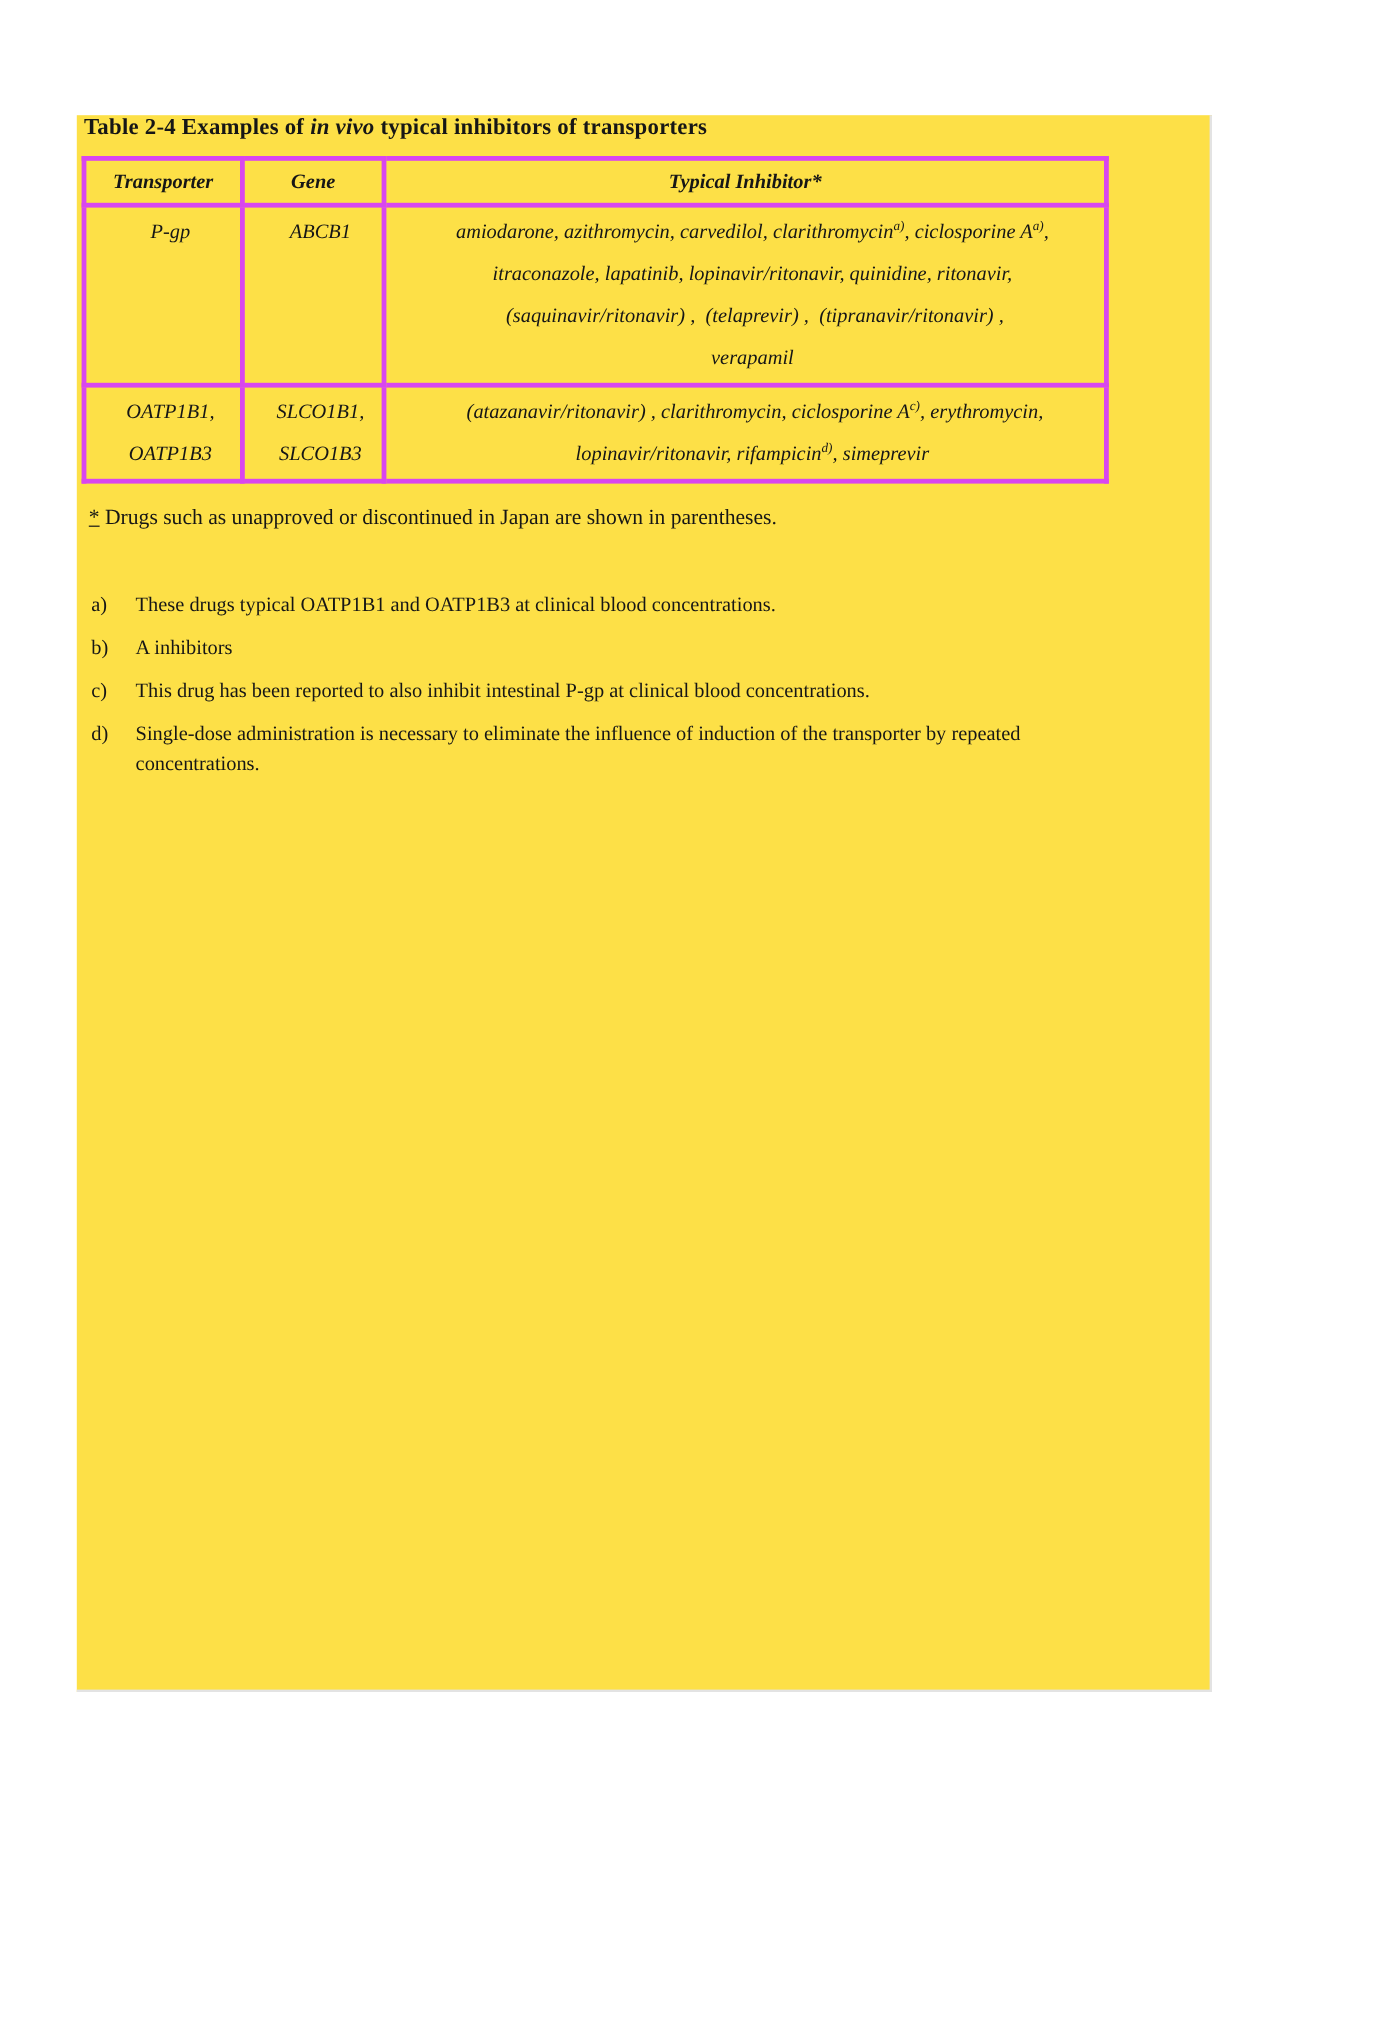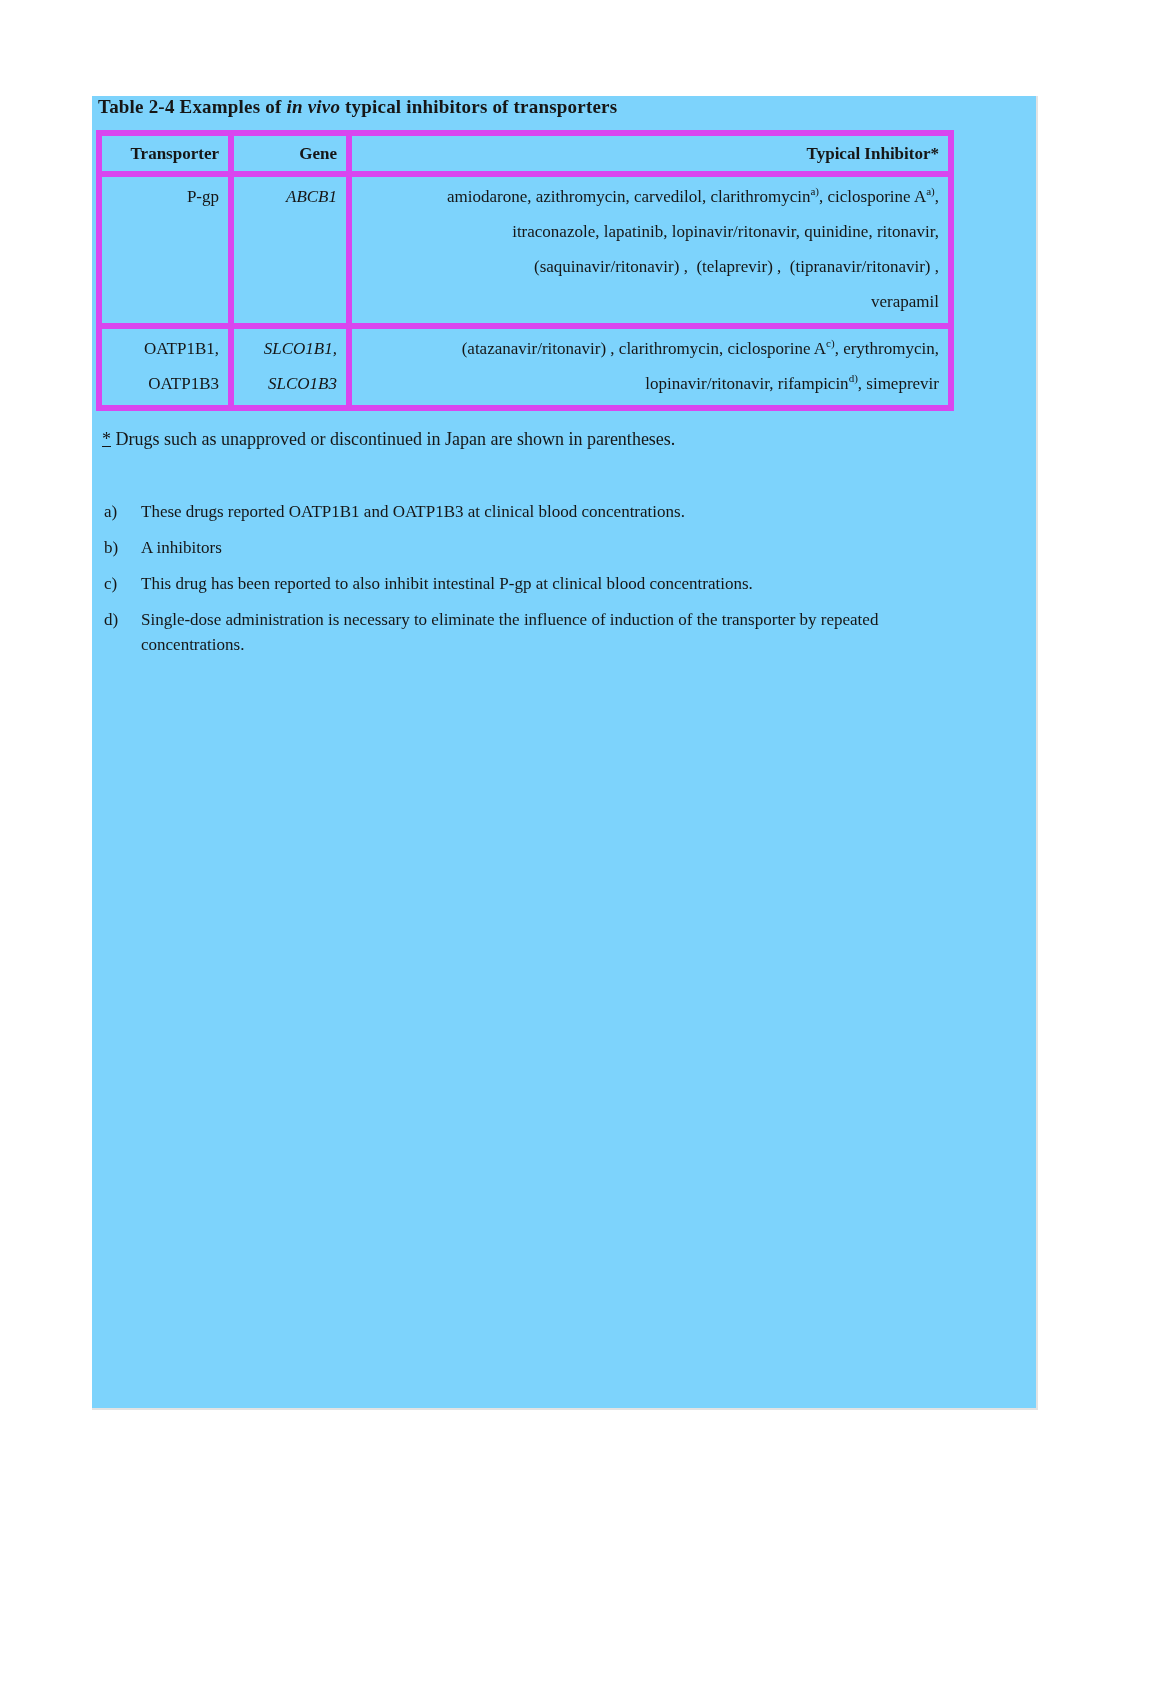--- a/index.html
+++ b/index.html
@@ -11,42 +11,42 @@
     position: relative;
   }
   .page {
     position: absolute;
     left: 64px;
     top: 96px;
     width: 946px;
     height: 1314px;
     border-right: 2px solid #e3e3e3;
     border-bottom: 2px solid #e3e3e3;
-    background: #7dd3fc;
-    margin-left: 28px;
+    background: #fde047;
   }
   .title {
     font-size: 19px;
     font-weight: bold;
     padding-left: 6px;
     margin-bottom: 12px;
     letter-spacing: 0.2px;
   }
   .title em { font-style: italic; font-weight: bold; }
   table.data-table {
     border-collapse: collapse;
     margin-left: 4px;
     width: 852px;
     table-layout: fixed;
   }
   .data-table th, .data-table td {
-    border: 6px solid #d946ef;
-    text-align: right;
+    border: 4px solid #d946ef;
+    text-align: center;
     vertical-align: top;
     font-size: 17px;
+    font-style: italic;
   }
   .data-table th {
     font-weight: bold;
     padding: 5px 9px;
     line-height: 25px;
   }
   .data-table td {
     padding: 2px 9px 4px 21px;
     line-height: 35px;
   }
@@ -136,21 +136,21 @@
 lopinavir/ritonavir, rifampicin<sup>d)</sup>, simeprevir</td>
         </tr>
       </tbody>
   </table>
 
   <p class="footnote"><span class="fn-marker">*</span><span> Drugs such as unapproved or discontinued in Japan are shown in parentheses.</span></p>
 
   <ol class="notes">
     <li class="note">
       <span class="note-label">a)</span>
-      <span class="note-text">These drugs reported OATP1B1 and OATP1B3 at clinical blood concentrations.</span>
+      <span class="note-text">These drugs typical OATP1B1 and OATP1B3 at clinical blood concentrations.</span>
     </li>
     <li class="note">
       <span class="note-label">b)</span>
       <span class="note-text">A inhibitors</span>
     </li>
     <li class="note">
       <span class="note-label">c)</span>
       <span class="note-text">This drug has been reported to also inhibit intestinal P-gp at clinical blood concentrations.</span>
     </li>
     <li class="note">

